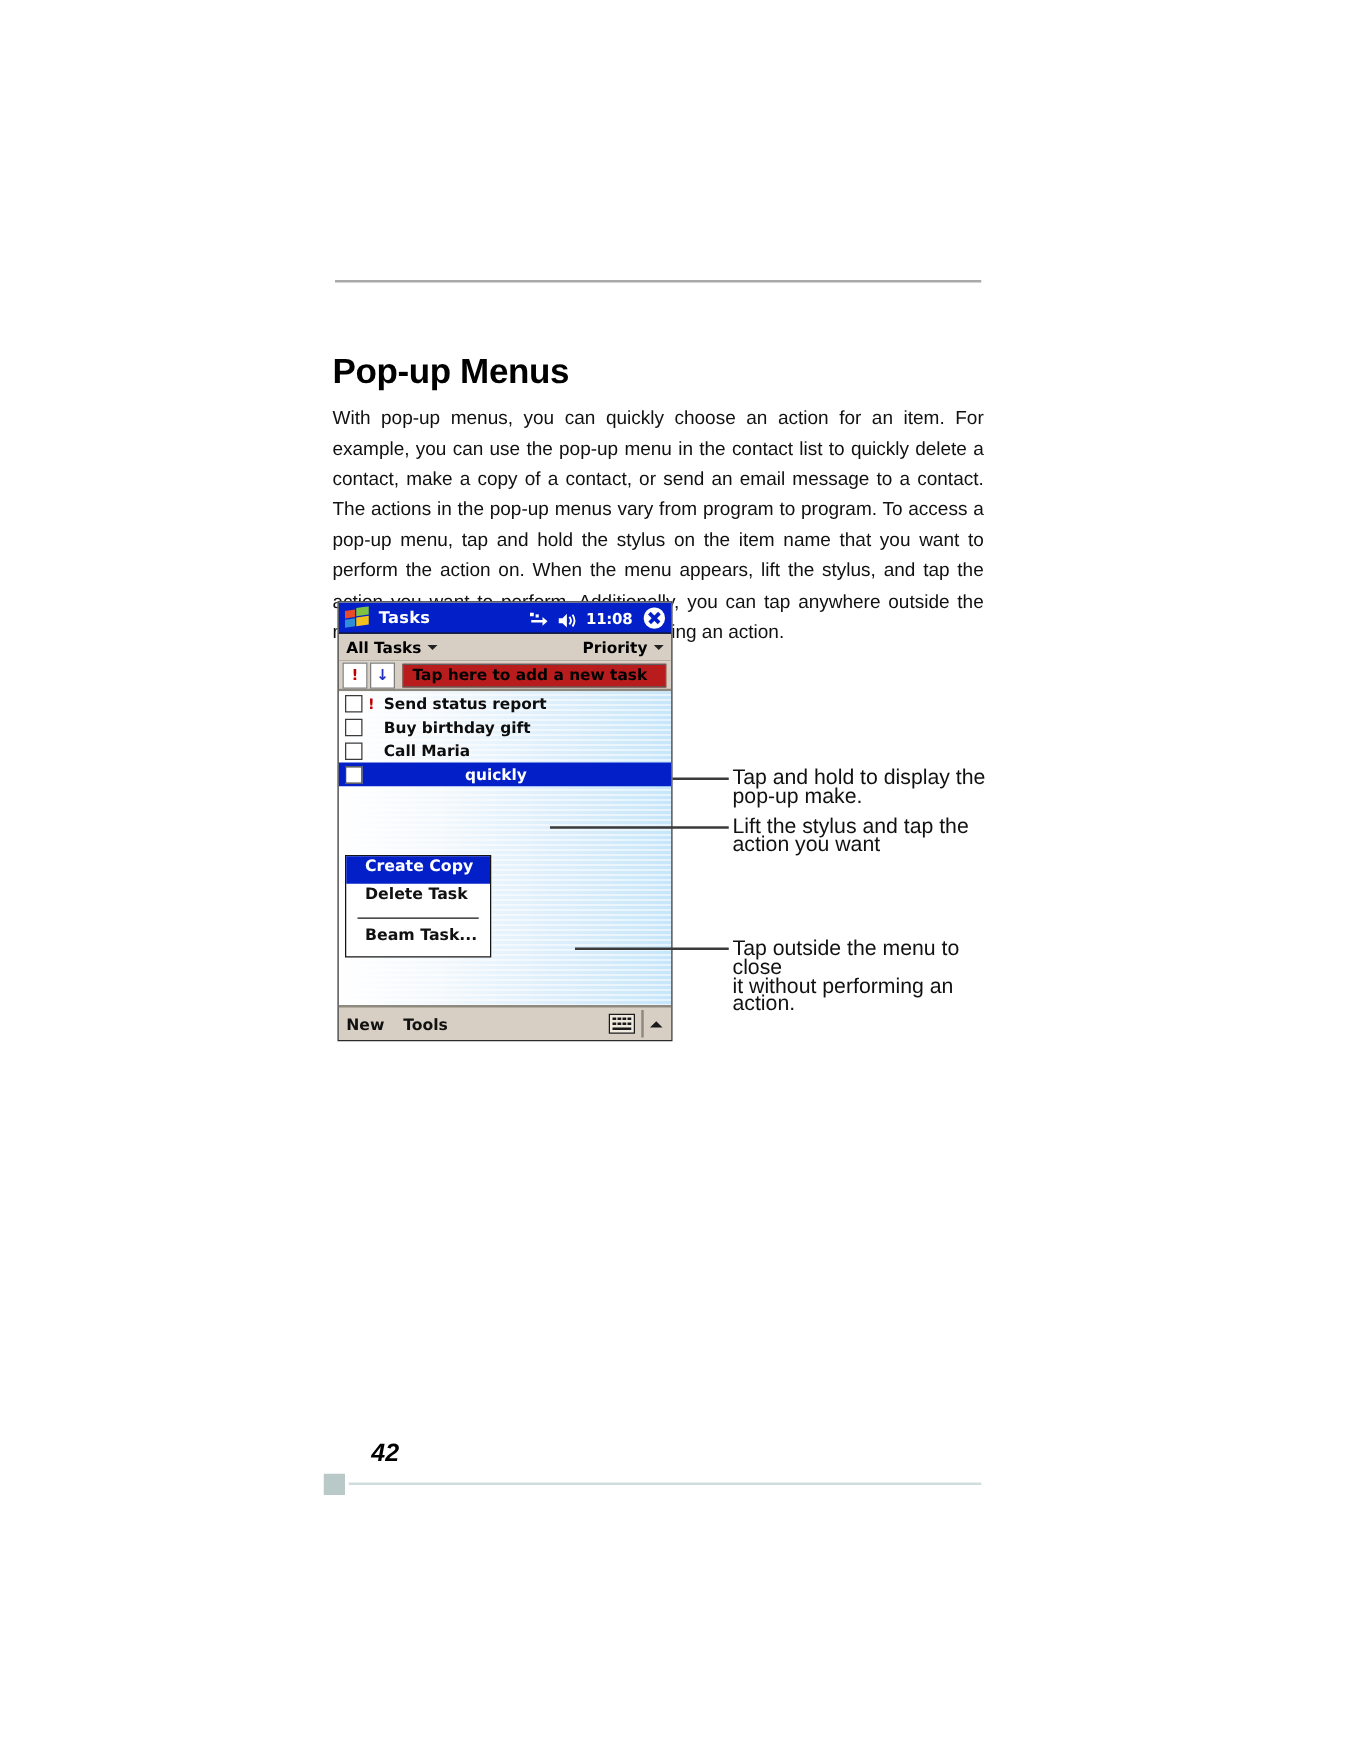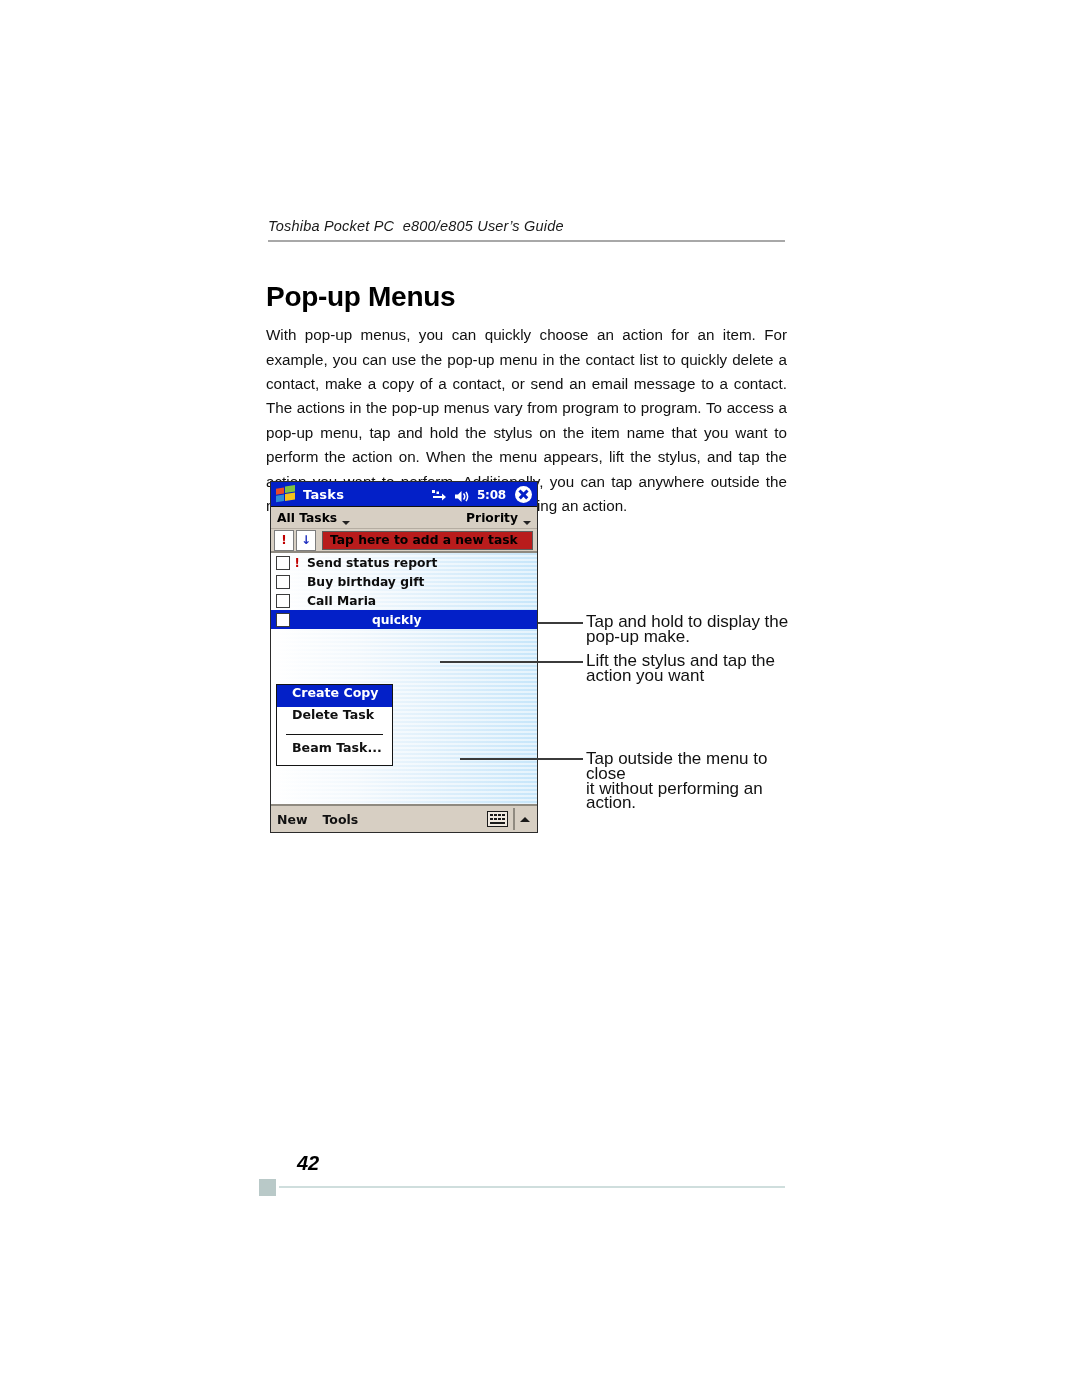--- a/index.html
+++ b/index.html
@@ -138,21 +138,21 @@
     background: #d7cfc3;
     border-bottom: 1px solid #b5ada2;
     display: flex;
     align-items: center;
     justify-content: space-between;
     padding: 0 6px;
     box-sizing: border-box;
     font-size: 12.3px;
     font-weight: bold;
   }
-  .fb-item { display: flex; align-items: flex-end; gap: 5px; }
+  .fb-item { display: flex; align-items: center; gap: 5px; }
   .caret-down {
     width: 0; height: 0;
     border-left: 4.5px solid transparent;
     border-right: 4.5px solid transparent;
     border-top: 4.5px solid #222;
     display: inline-block;
   }
 
   
   .entrybar {
@@ -357,21 +357,20 @@
     top: 1179px;
     width: 17px;
     height: 17px;
     background: #b9c9c8;
   }
 </style>
 </head>
 <body>
 
 <div class="page-header">
-  <div class="hdr-text">Toshiba Pocket PC  e800/e805 User’s Guide</div>
   <div class="hdr-rule"></div>
 </div>
 
 <h1 class="page-title">Pop-up Menus</h1>
 
 <p class="body-copy">With pop-up menus, you can quickly choose an action for an item. For example, you can use the pop-up menu in the contact list to quickly delete a contact, make a copy of a contact, or send an email message to a contact. The actions in the pop-up menus vary from program to program. To access a pop-up menu, tap and hold the stylus on the item name that you want to perform the action on. When the menu appears, lift the stylus, and tap the action you want to perform. Additionally, you can tap anywhere outside the menu to close the menu without performing an action.</p>
 
 <div class="device">
 
   <div class="titlebar">
@@ -395,21 +394,21 @@
           <rect x="4.5" y="1.5" width="2.5" height="2.5" fill="#ffffff"></rect>
         </svg>
       </span>
       <span class="icon-speaker">
         <svg width="16" height="13" viewBox="0 0 16 13">
           <path d="M1,4.5 L4,4.5 L7.5,1 L7.5,12 L4,8.5 L1,8.5 Z" fill="#ffffff"></path>
           <path d="M9.5,3.5 Q12,6.5 9.5,9.5" stroke="#ffffff" stroke-width="1.5" fill="none"></path>
           <path d="M12,1.8 Q15.2,6.5 12,11.2" stroke="#ffffff" stroke-width="1.5" fill="none"></path>
         </svg>
       </span>
-      <span class="tb-clock">5:08</span>
+      <span class="tb-clock">11:08</span>
       <span class="icon-close"></span>
     </div>
   </div>
 
   <div class="filterbar">
     <div class="fb-item">
       <span>All Tasks</span>
       <i class="caret-down"></i>
     </div>
     <div class="fb-item">

